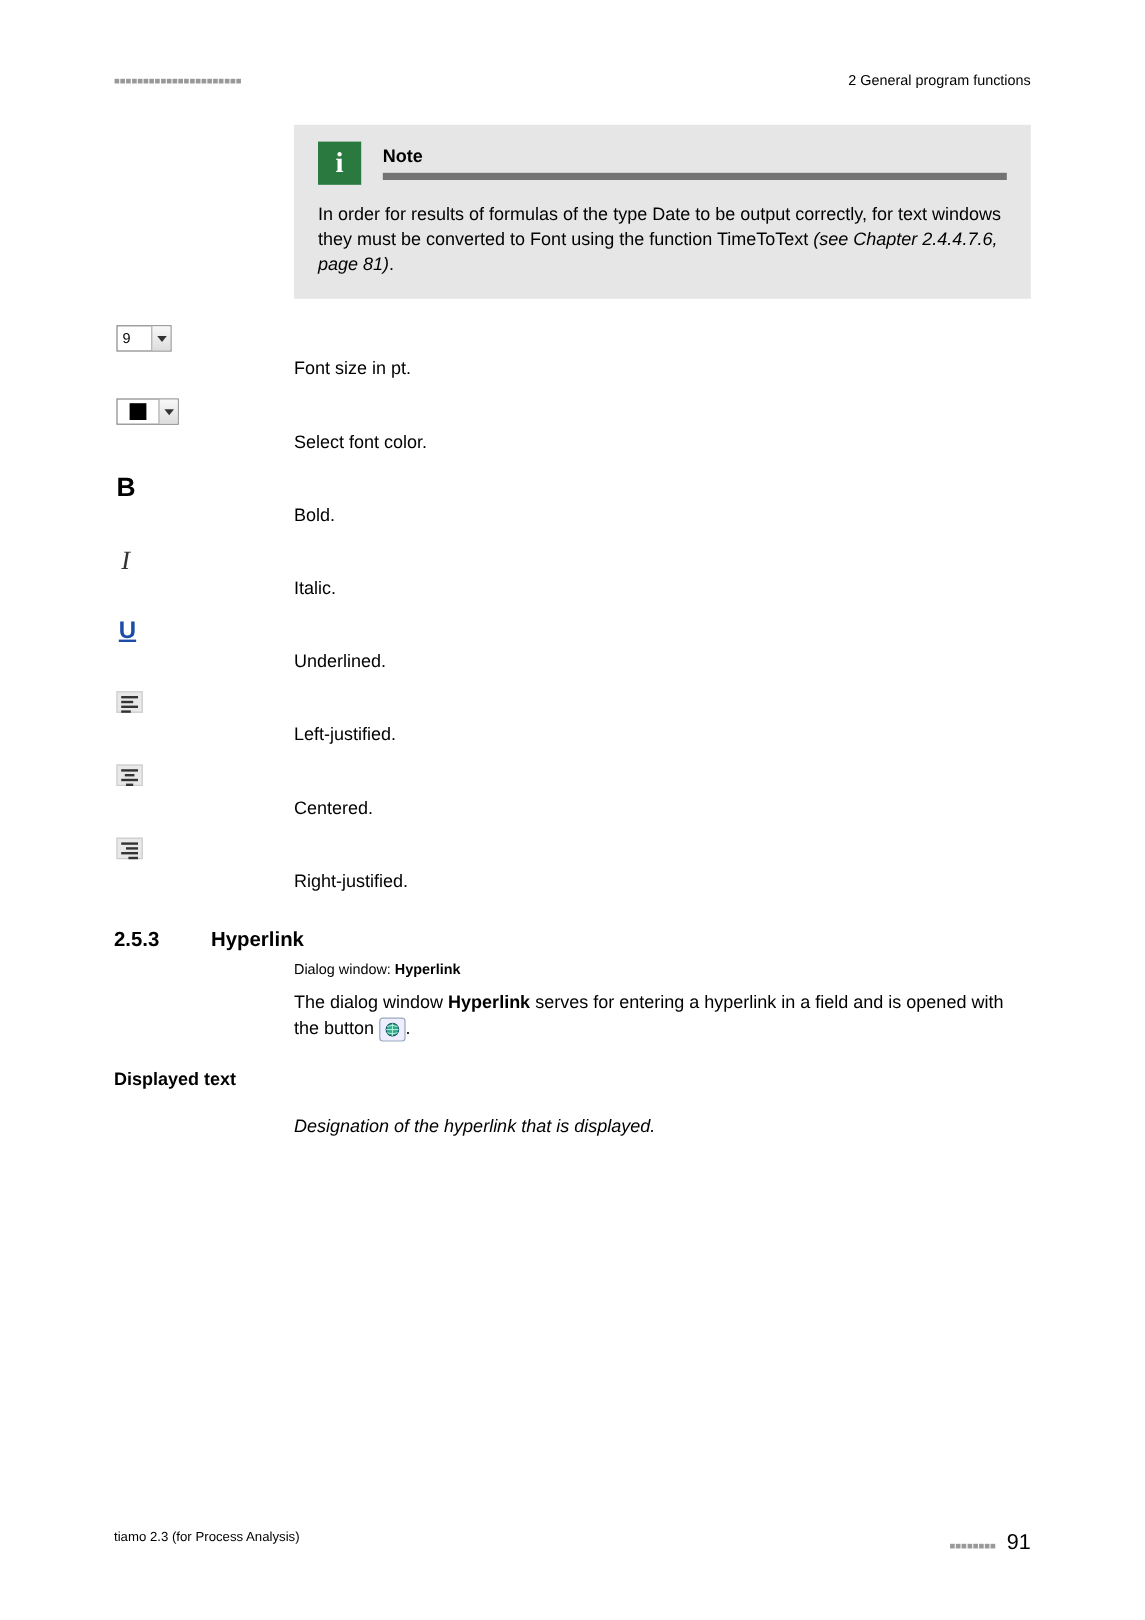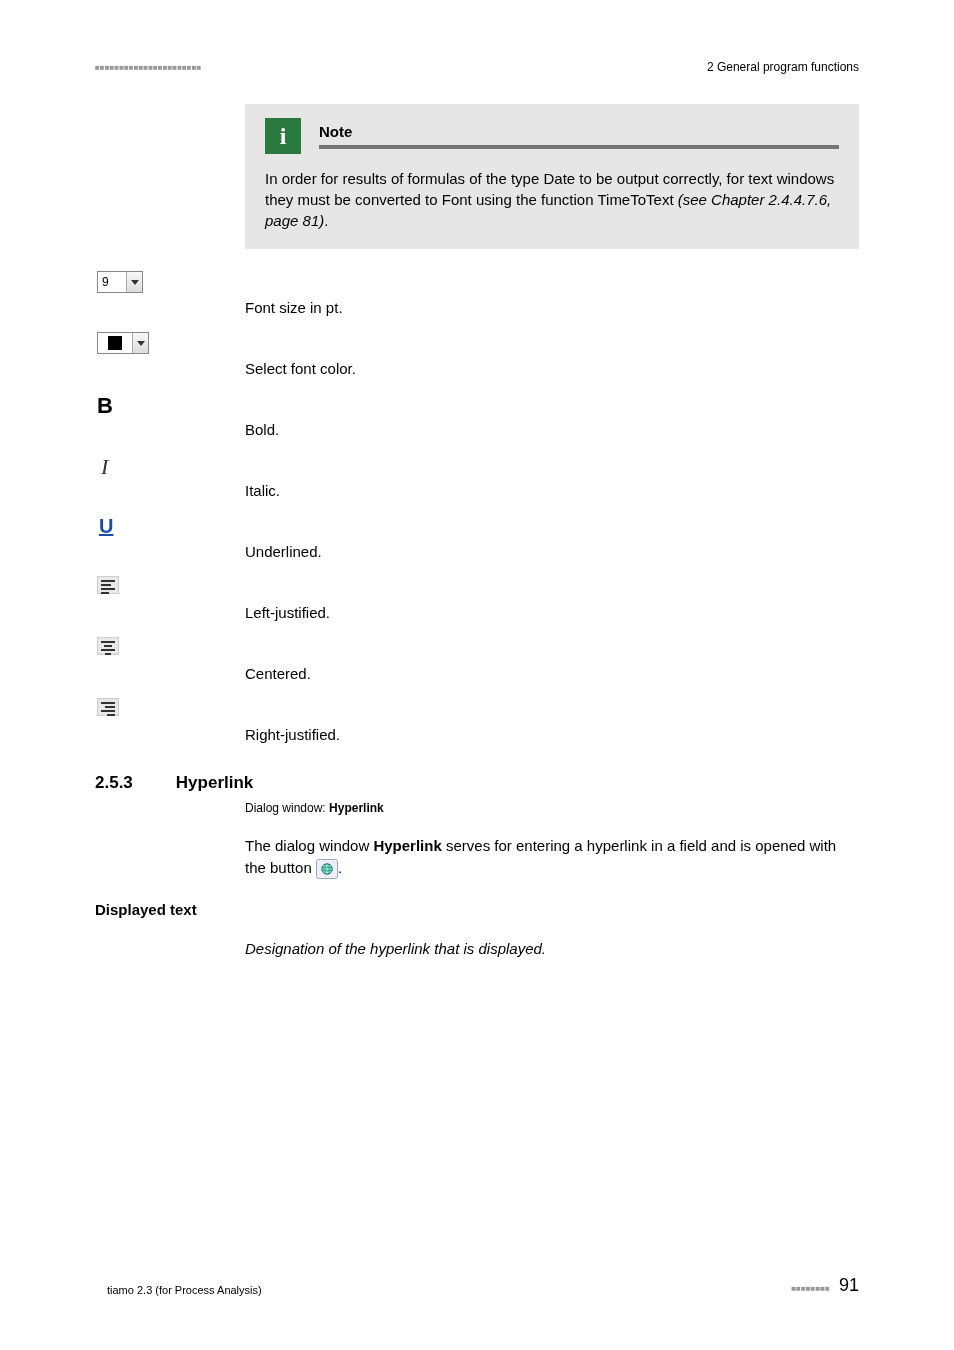--- a/index.html
+++ b/index.html
@@ -49,21 +49,21 @@
     display: flex;
     align-items: center;
     justify-content: center;
     color: #fff;
     font-size: 24px;
     font-weight: bold;
     font-family: Georgia, serif;
   }
   .note-title-wrap {
     flex: 1;
-    border-bottom: 4px solid #737373;
+    border-bottom: 6px solid #737373;
     padding-bottom: 4px;
   }
   .note-title {
     font-weight: bold;
     font-size: 15px;
   }
   .note-body {
     font-size: 15px;
     line-height: 1.4;
     margin-top: 14px;
@@ -145,21 +145,21 @@
     display:flex;
     gap: 43px;
     font-weight: bold;
     font-size: 17px;
     margin-top: 30px;
     margin-bottom: 8px;
   }
   .dialog-line {
     font-size: 12px;
     margin-left: 150px;
-    margin-bottom: 20px;
+    margin-bottom: 10px;
   }
   .para {
     font-size: 15px;
     line-height: 1.45;
     margin-left: 150px;
   }
   .globe-btn {
     display:inline-flex;width:22px;height:20px;background:#eef;border:1px solid #9ab;border-radius:3px;align-items:center;justify-content:center;vertical-align:middle;
   }
   .globe-btn svg{width:14px;height:14px;}
@@ -175,23 +175,22 @@
     line-height:1.4;
     font-style:italic;
   }
   .footer {
     position:absolute;
     bottom: 54px;
     left: 95px;
     right: 95px;
     display:flex;
     justify-content:space-between;
-    align-items:flex-end;
+    align-items:flex-start;
     font-size: 11px;
-    margin-left: 12px;
   }
   .footer .pagenum { font-size: 18px; font-weight: normal; }
   .footer-dashes { color:#999; font-size:8px; margin-right:6px;}
 </style>
 </head>
 <body>
 
 <div class="page">
 
   <div class="header">

